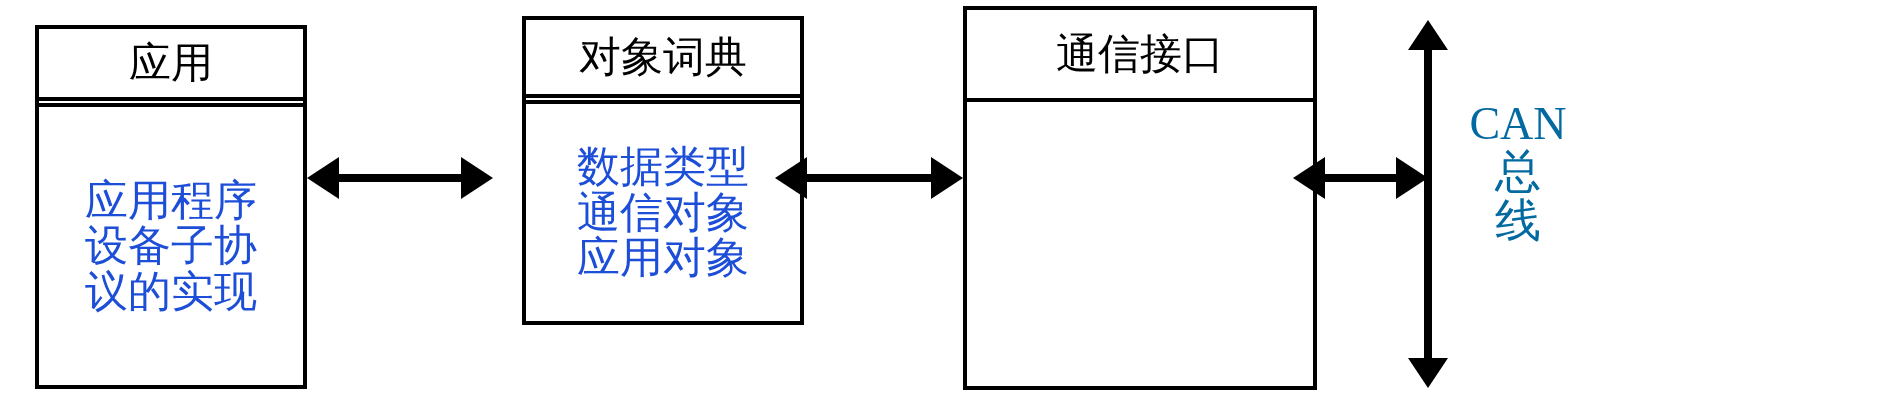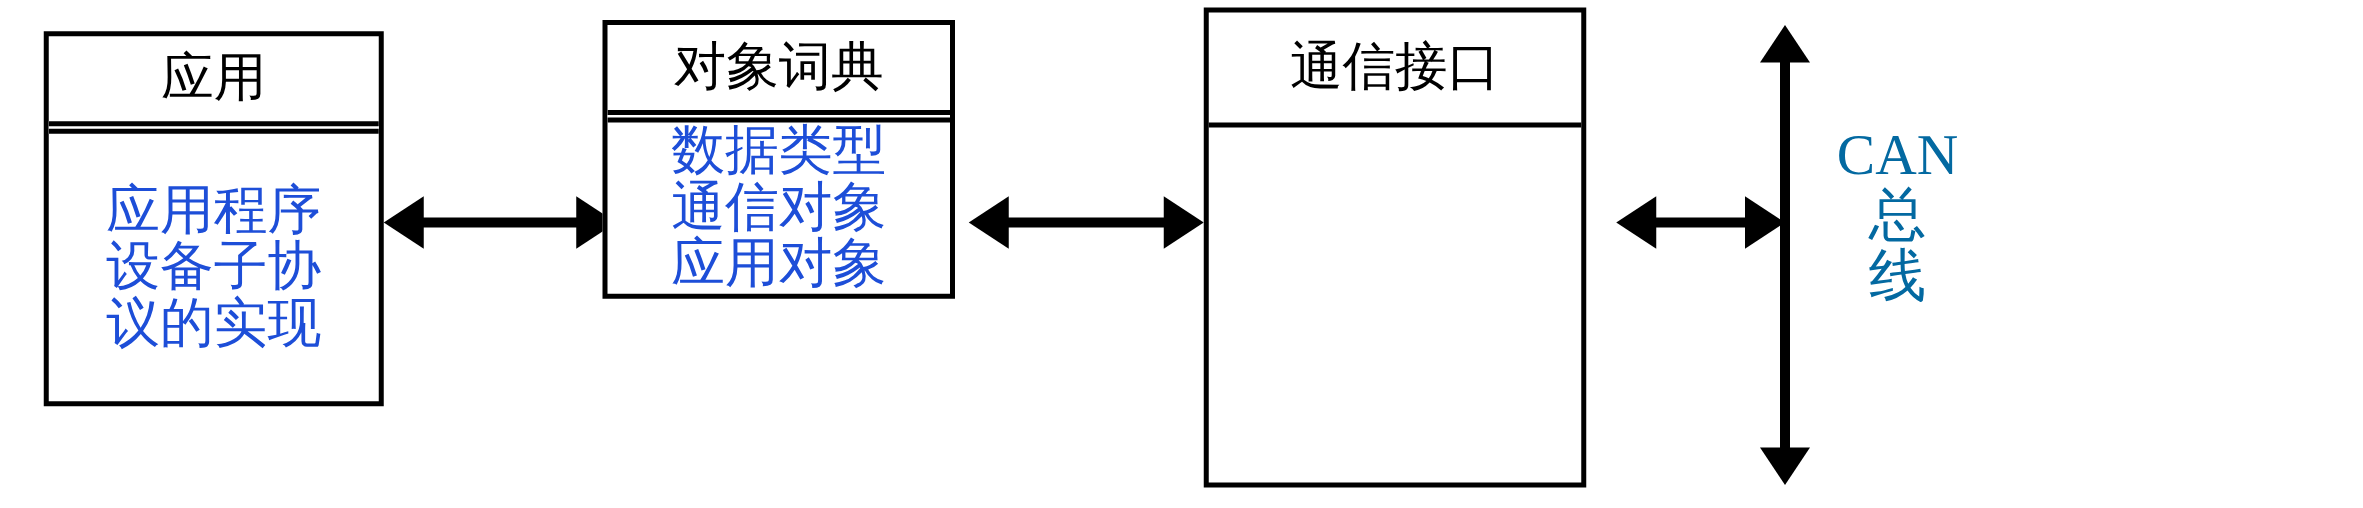--- a/index.html
+++ b/index.html
@@ -135,53 +135,53 @@
     line-height: 1.05;
     white-space: nowrap;
   }
   .bus-label .bus-line { display: block; }
 </style>
 </head>
 <body>
 
 <div id="canvas">
 
-  <div class="node" id="node-application" style="left:35px; top:25px; width:272px; height:300px;">
+  <div class="node" id="node-application" style="left:35px; top:25px; width:272px; height:364px;">
     <div class="node-title" style="height:68px; font-size:42px;">应用</div>
     <div class="sep-double"></div>
     <div class="node-body" style="font-size:43px;">
       <div class="body-line">应用程序</div>
       <div class="body-line">设备子协</div>
       <div class="body-line">议的实现</div>
     </div>
   </div>
 
   <div class="harrow" id="arrow-app-od" style="left:307px; top:178px; width:186px;">
     <div class="head-l"></div>
     <div class="shaft"></div>
     <div class="head-r"></div>
   </div>
 
-  <div class="node" id="node-object-dictionary" style="left:482px; top:16px; width:282px; height:223px;">
+  <div class="node" id="node-object-dictionary" style="left:522px; top:16px; width:282px; height:309px;">
     <div class="node-title" style="height:74px; font-size:42px;">对象词典</div>
     <div class="sep-double"></div>
     <div class="node-body" style="font-size:43px;border-radius:26px;">
       <div class="body-line">数据类型</div>
       <div class="body-line">通信对象</div>
       <div class="body-line">应用对象</div>
     </div>
   </div>
 
   <div class="harrow" id="arrow-od-comm" style="left:775px; top:178px; width:188px;">
     <div class="head-l"></div>
     <div class="shaft"></div>
     <div class="head-r"></div>
   </div>
 
-  <div class="node" id="node-communication-interface" style="left:963px; top:6px; width:306px; height:384px;">
+  <div class="node" id="node-communication-interface" style="left:963px; top:6px; width:354px; height:384px;">
     <div class="node-title" style="height:88px; font-size:42px;">通信接口</div>
     <div class="sep-single"></div>
   </div>
 
   <div class="harrow" id="arrow-comm-bus" style="left:1293px; top:178px; width:135px;">
     <div class="head-l"></div>
     <div class="shaft"></div>
     <div class="head-r"></div>
   </div>
 

